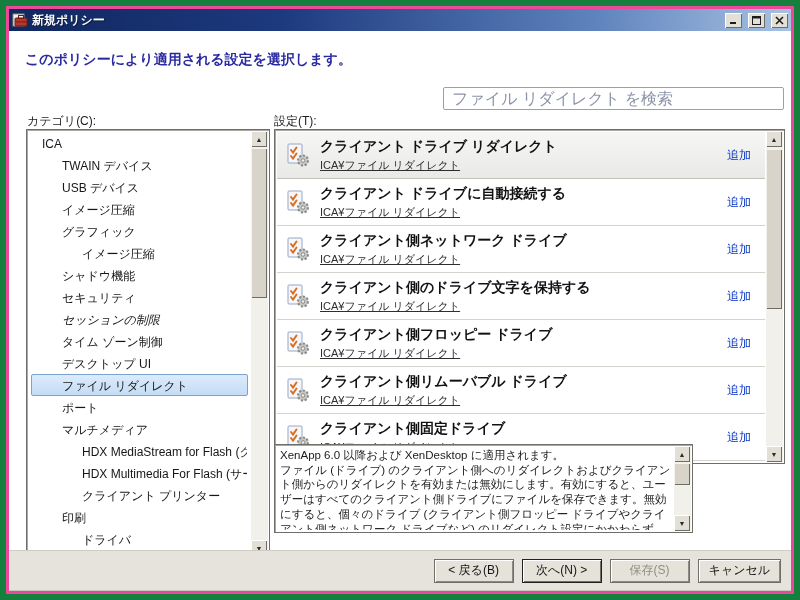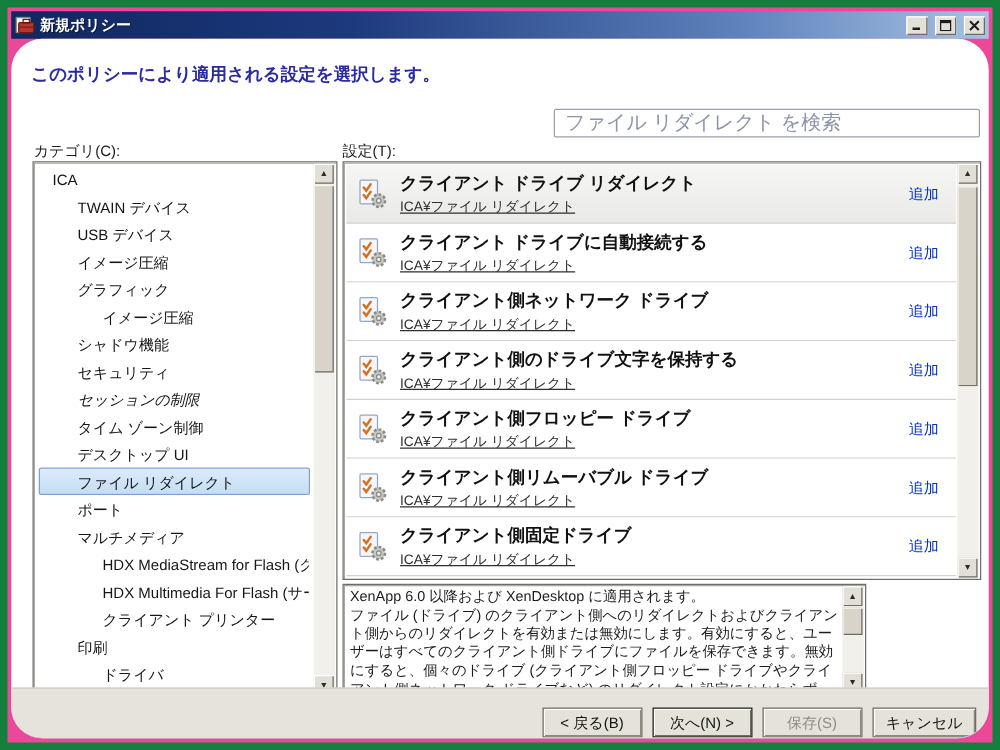--- a/index.html
+++ b/index.html
@@ -19,21 +19,21 @@
   .titlebar-icon { width:16px; height:16px; flex:0 0 auto; }
   .titlebar-text { color:#ffffff; font-weight:bold; font-size:12px; flex:1 1 auto;
                    text-shadow:1px 1px 0 rgba(0,0,0,.4); white-space:nowrap; overflow:hidden; }
   .winbtn {
     width:17px; height:15px; background:#e3e0d8; margin-left:2px;
     box-shadow: inset 1px 1px 0 #ffffff, inset -1px -1px 0 #6d6d66;
     display:flex; align-items:center; justify-content:center; cursor:default;
   }
   .content {
     position:absolute; left:3px; right:3px; top:25px; bottom:3px; background:#ffffff;
-    overflow:hidden; border-bottom:1px solid #c9c6bf;border-radius:25px;
+    overflow:hidden; border-bottom:1px solid #c9c6bf;
   }
   .heading {
     position:absolute; left:16px; top:20px; font-size:14px; font-weight:bold;
     color:#2a2aa2; white-space:nowrap;
   }
   .search-input {
     position:absolute; left:434px; top:56px; width:341px; height:23px;
     border:1px solid #9aa1ad; border-radius:2px; padding:0 8px;
     font-size:16px; color:#3a3f52; font-family:inherit;
   }
@@ -42,21 +42,21 @@
   .cat-label { left:18px; top:82px; }
   .set-label { left:265px; top:82px; }
 
   .listbox {
     position:absolute; background:#ffffff;
     border:1px solid #6f6f69;
     box-shadow: inset 1px 1px 0 #a9a8a2;
   }
   .cat-list  { left:17px;  top:98px;  width:244px; height:429px; overflow:hidden; }
   .set-list  { left:265px; top:98px;  width:511px; height:335px; overflow:hidden; }
-  .desc-box  { left:265px; top:436px; width:419px; height:89px;  overflow:hidden; }
+  .desc-box  { left:265px; top:413px; width:419px; height:89px;  overflow:hidden; }
 
   
   .tree { position:absolute; left:2px; top:2px; right:19px; bottom:2px; overflow:hidden; }
   .tree-item { height:22px; line-height:22px; font-size:12px; color:#161616;
                white-space:nowrap; overflow:hidden; border:1px solid transparent; border-radius:2px;
                margin:0 2px; }
   .tree-item.selected {
     background:linear-gradient(#dcebfb,#c4ddf5);
     border-color:#7da2ce;
   }
@@ -88,21 +88,21 @@
             display:flex; align-items:center; justify-content:center;
             font-size:7px; color:#2b2b28; }
   .sb-up { top:0; } .sb-down { bottom:0; }
   .sb-thumb { position:absolute; left:0; width:16px; background:#d8d4ca;
               box-shadow: inset 1px 1px 0 #f4f2ec, inset -1px -1px 0 #6d6d66; }
 
   
   .bottom-strip {
     position:absolute; left:0; right:0; bottom:0; height:40px; background:#e6e3dc;
     border-top:1px solid #cfccc4;
-    display:flex; align-items:flex-end; justify-content:flex-end; gap:8px; padding-right:10px;
+    display:flex; align-items:center; justify-content:flex-end; gap:8px; padding-right:10px;
   }
   .btn {
     min-width:80px; height:24px; background:#e5e2da; font-size:12px; color:#161616;
     font-family:inherit; border:1px solid #6f6f69;
     box-shadow: inset 1px 1px 0 #ffffff, inset -1px -1px 0 #8a8a82;
     padding:0 10px; cursor:default;
   }
   .btn.default { border-color:#20201e; box-shadow: inset 1px 1px 0 #ffffff, inset -1px -1px 0 #6f6f67; }
   .btn.disabled { color:#8f8e86; }
 </style>

